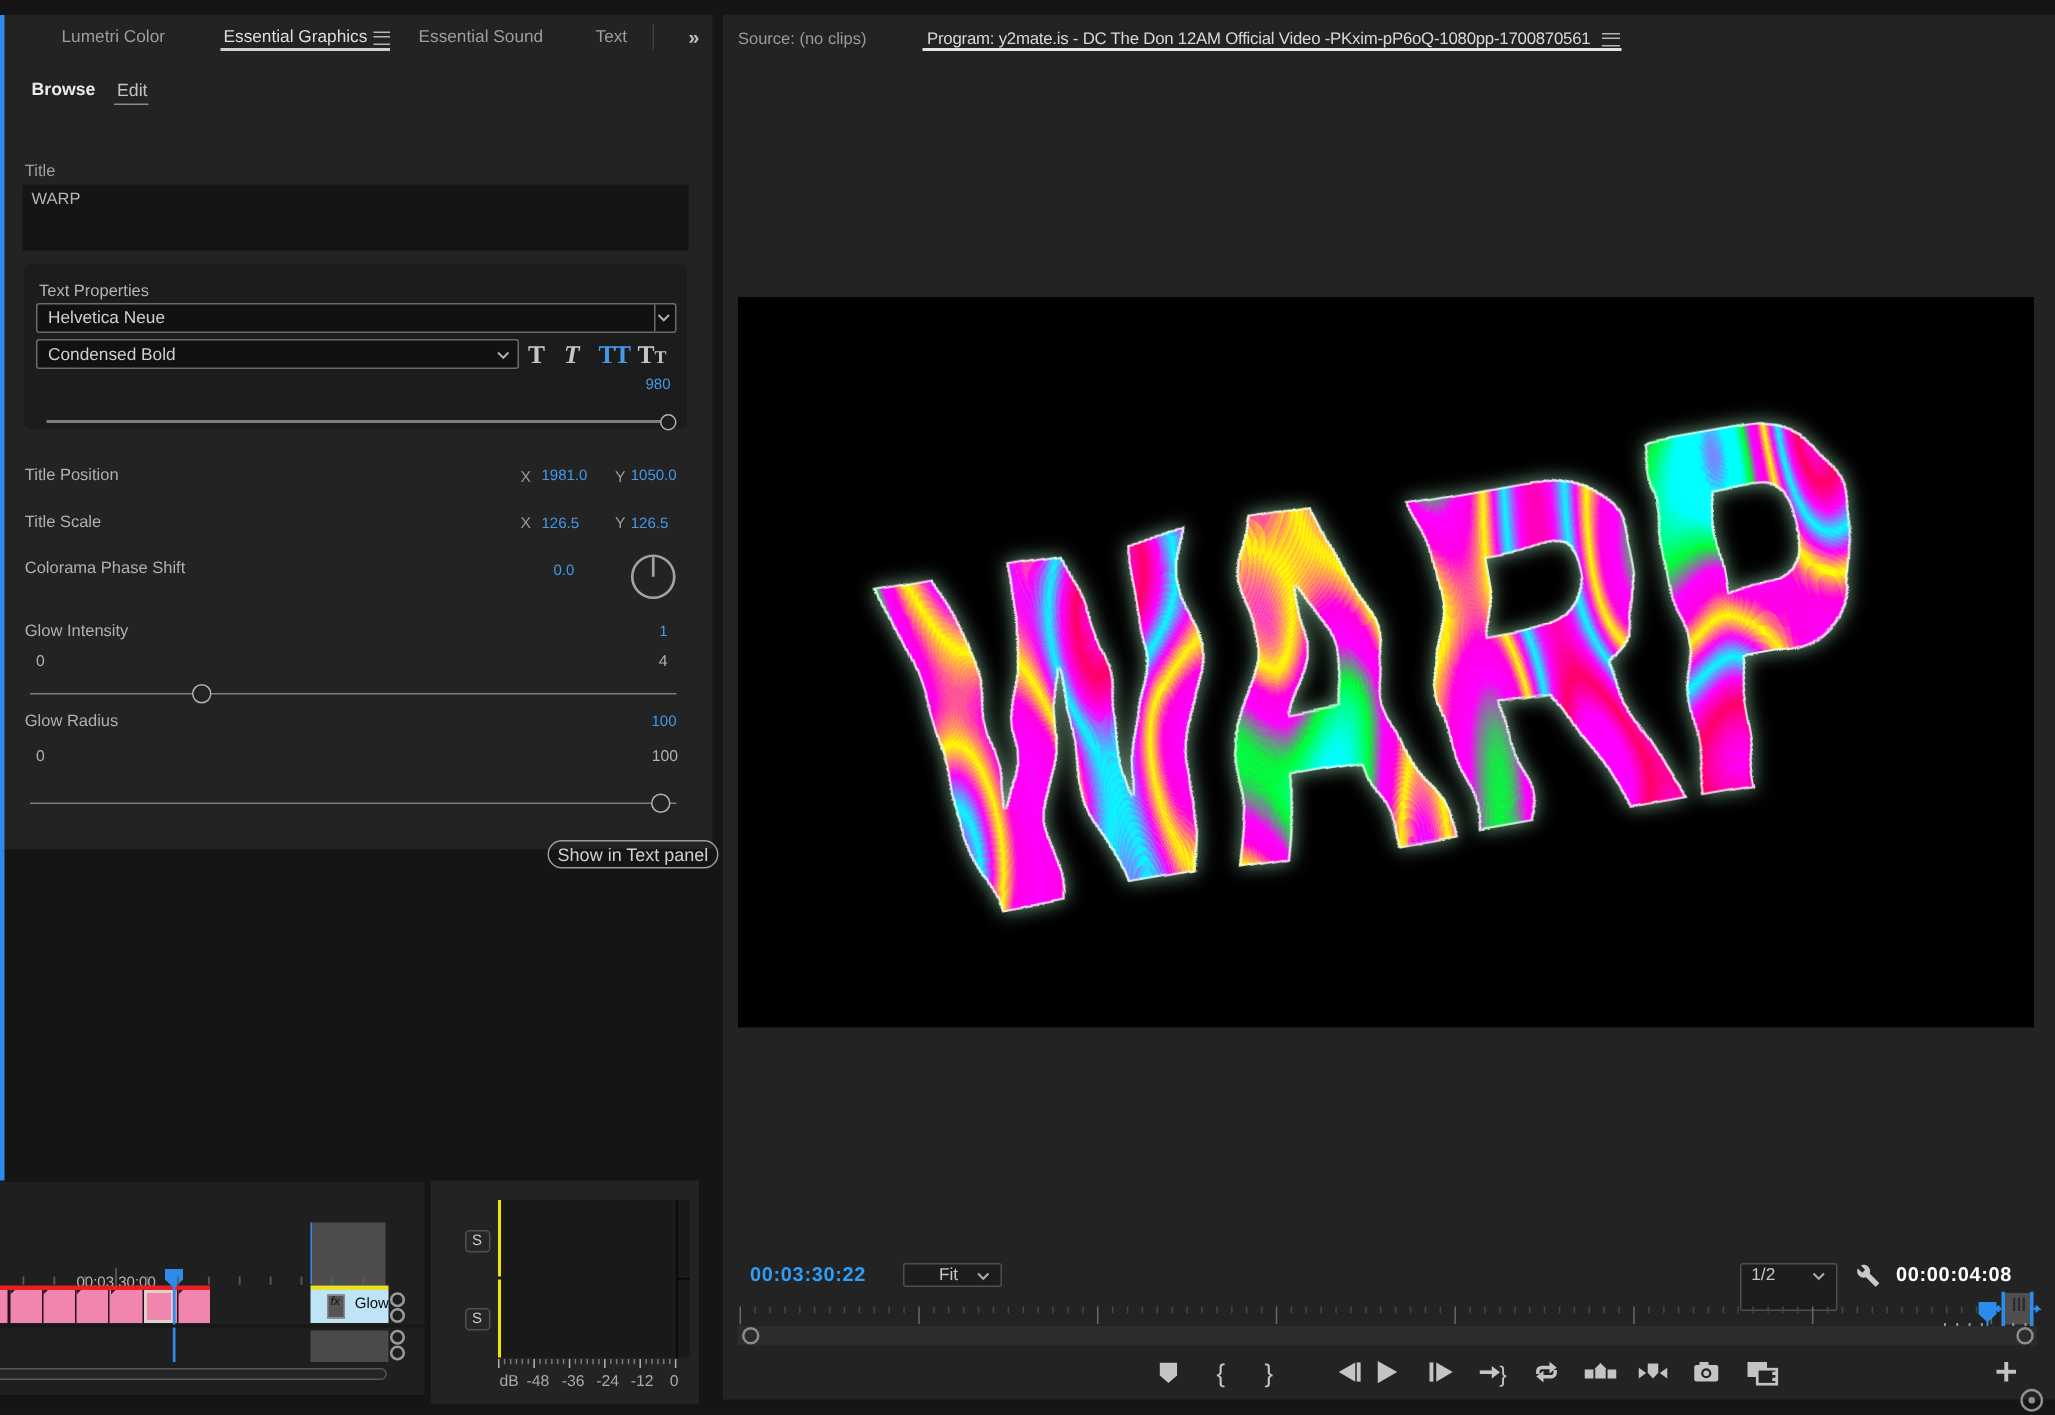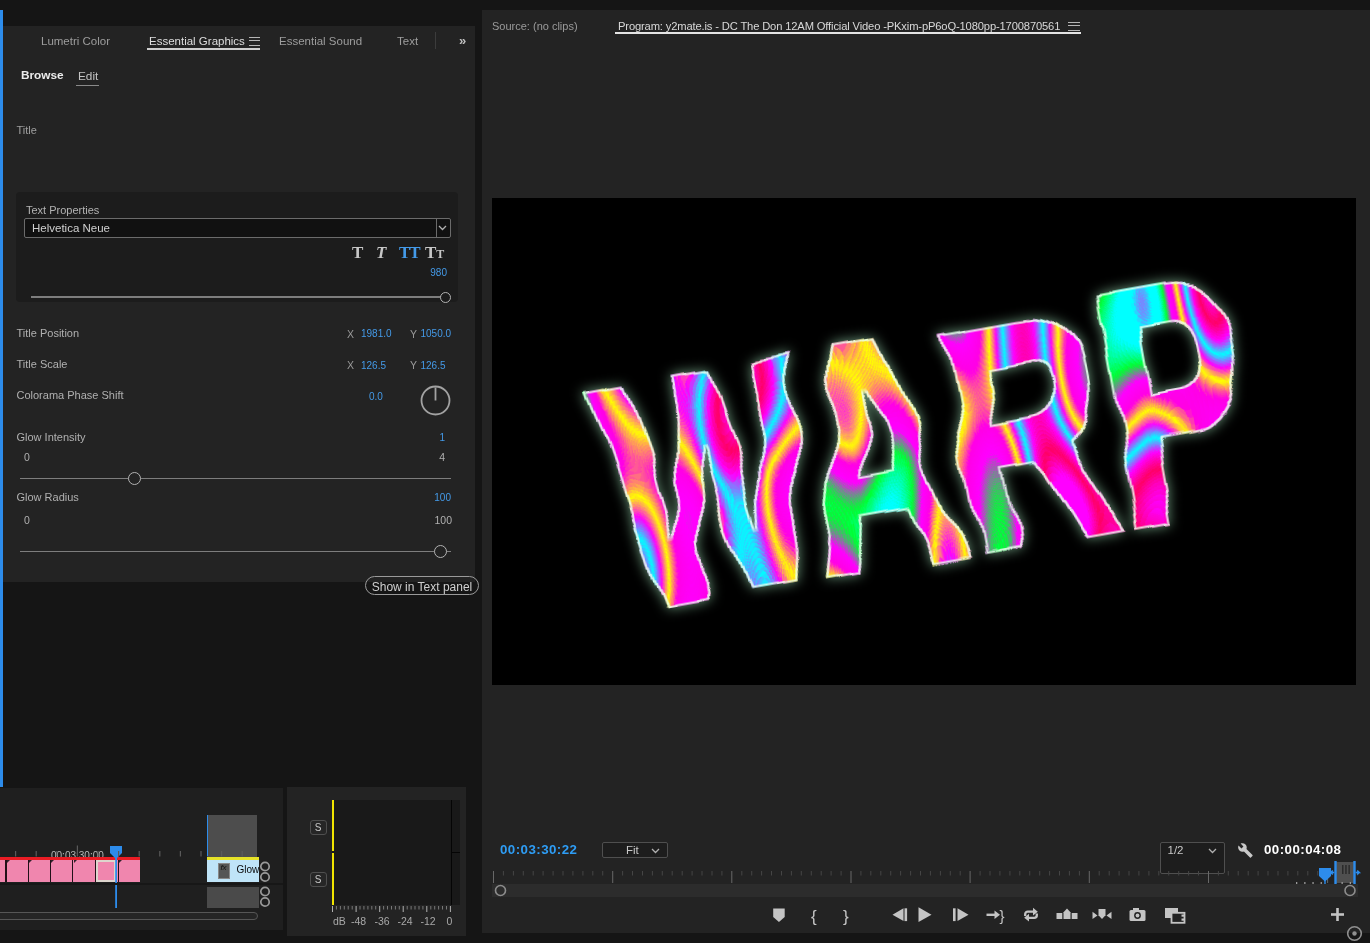--- a/index.html
+++ b/index.html
@@ -5,50 +5,59 @@
   * { margin:0; padding:0; box-sizing:border-box; }
   html,body { width:1370px; height:943px; background:#151515; font-family:"Liberation Sans", sans-serif; overflow:hidden; position:relative; }
   .abs { position:absolute; }
   .panel { position:absolute; background:#232323; }
   .lbl { position:absolute; font-size:11px; color:#b0b0b0; white-space:nowrap; }
   .blue { color:#449ae8; }
 </style>
 </head>
 <body>
 
-<div class="panel" id="leftpanel" style="left:2px; top:26px; width:473px; height:556px;">
+<div class="panel" id="leftpanel" style="left:2px; top:10px; width:473px; height:556px;">
 
   <div class="lbl" style="left:39px; top:9px; color:#9d9d9d; font-size:11.5px;">Lumetri Color</div>
   <div class="lbl" style="left:147px; top:9px; color:#dedede; font-size:11.5px;">Essential Graphics</div>
   <div class="abs" style="left:247px; top:11px; width:11px; height:9px; border-top:1.5px solid #b5b5b5; border-bottom:1.5px solid #b5b5b5;">
       <div style="height:3.2px; border-bottom:1.5px solid #b5b5b5;"></div>
     </div>
   <div class="abs" style="left:145px; top:21.5px; width:113px; height:2px; background:#cecece;"></div>
   <div class="lbl" style="left:277px; top:9px; color:#9d9d9d; font-size:11.5px;">Essential Sound</div>
   <div class="lbl" style="left:395px; top:9px; color:#9d9d9d; font-size:11.5px;">Text</div>
   <div class="abs" style="left:433px; top:6px; width:1px; height:17px; background:#3c3c3c;"></div>
   <div class="lbl" style="left:457px; top:7px; color:#c0c0c0; font-size:13px; font-weight:bold;">»</div>
 
   <div class="lbl" style="left:19px; top:42px; color:#ececec; font-weight:bold; font-size:11.8px;">Browse</div>
   <div class="lbl" style="left:76px; top:42.5px; color:#c4c4c4; font-size:11.8px;">Edit</div>
   <div class="abs" style="left:74px; top:58.5px; width:23px; height:1.5px; background:#8a8a8a;"></div>
 
   <div class="lbl" style="left:14.5px; top:98px; color:#9f9f9f;">Title</div>
+  <div class="abs" style="left:13px; top:113px; width:444px; height:44px; background:#151515;">
+    <div class="lbl" style="left:6px; top:4px; color:#b5b5b5;">WARP</div>
+  </div>
 
   <div class="abs" style="left:14px; top:166px; width:442px; height:110px; background:#1c1c1c; border-radius:4px;">
     <div class="lbl" style="left:10px; top:11.5px; color:#b3b3b3;">Text Properties</div>
 
     <div class="abs" style="left:8px; top:25.5px; width:427px; height:20px; background:#111111; border:1px solid #6b6b6b; border-radius:2px;">
       <div class="lbl" style="left:7px; top:3.5px; color:#d0d0d0; font-size:11.5px;">Helvetica Neue</div>
       <div class="abs" style="right:0; top:0; width:14px; height:18px; border-left:1px solid #6b6b6b;"></div>
       <svg class="abs" style="right:3px; top:6.5px;" width="9" height="6">
           <path d="M1 1 L4.5 4.5 L8 1" stroke="#b0b0b0" stroke-width="1.3" fill="none"></path>
         </svg>
     </div>
 
+    <div class="abs" style="left:8px; top:50px; width:322px; height:20px; background:#111111; border:1px solid #6b6b6b; border-radius:2px;">
+      <div class="lbl" style="left:7px; top:3.5px; color:#d0d0d0; font-size:11.5px;">Condensed Bold</div>
+      <svg class="abs" style="right:5px; top:6.5px;" width="9" height="6">
+          <path d="M1 1 L4.5 4.5 L8 1" stroke="#b0b0b0" stroke-width="1.3" fill="none"></path>
+        </svg>
+    </div>
 
     <div class="abs" style="left:336px; top:51px; width:17px; font-family:'Liberation Serif',serif; font-weight:bold; font-size:17px; color:#c6c6c6;">T</div>
     <div class="abs" style="left:360px; top:51px; width:17px; font-family:'Liberation Serif',serif; font-weight:bold; font-style:italic; font-size:17px; color:#c6c6c6;">T</div>
     <div class="abs" style="left:383px; top:51px; width:30px; font-family:'Liberation Serif',serif; font-weight:bold; font-size:17px; color:#449ae8; letter-spacing:-1px;">TT</div>
     <div class="abs" style="left:409px; top:51px; width:30px; font-family:'Liberation Serif',serif; font-weight:bold; font-size:17px; color:#c6c6c6;">T<span style="font-size:12px;">T</span></div>
     <div class="abs blue" style="left:405px; top:75px; width:26px; text-align:right; font-size:10px;">980</div>
 
     <div class="abs" style="left:15px; top:104.3px; width:416px; height:1.4px; background:#7d7d7d;"></div>
     <div class="abs" style="left:424px; top:99.5px; width:11px; height:11px; border-radius:50%; border:1.6px solid #b2b2b2; background:#1c1c1c;"></div>
   </div>

